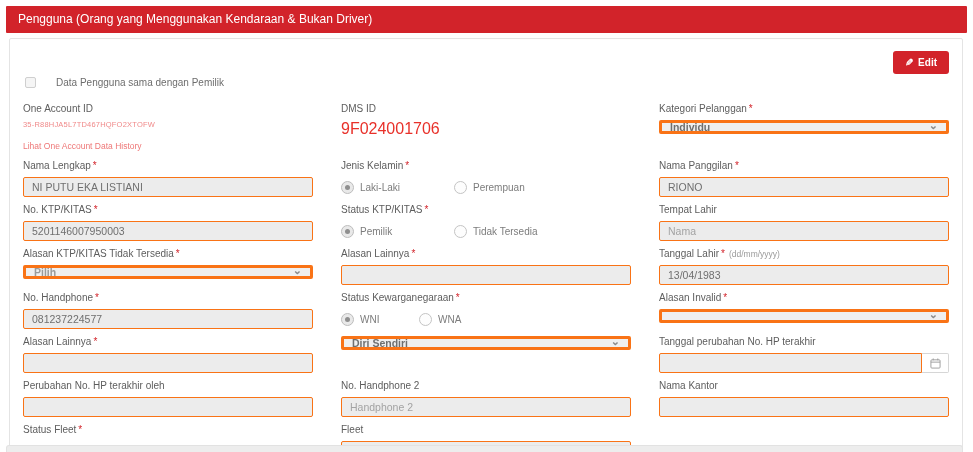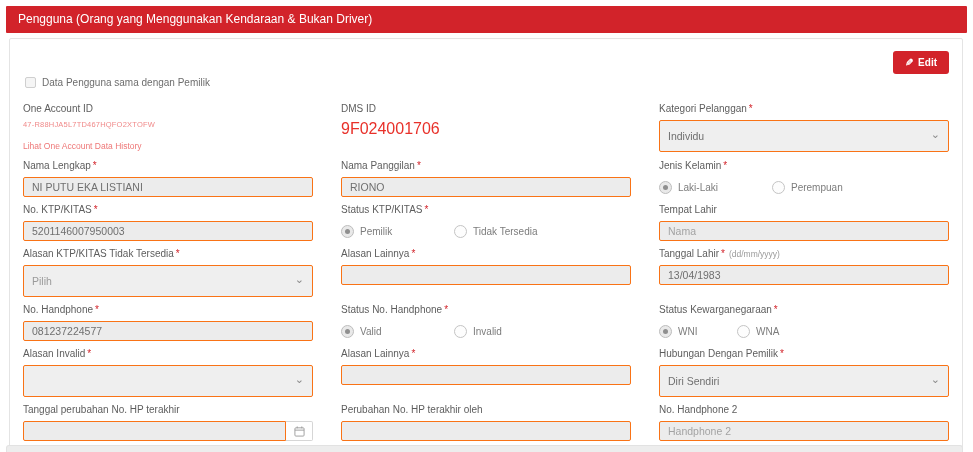--- a/index.html
+++ b/index.html
@@ -16,43 +16,43 @@
     margin: 5px 10px 0 9px; background: #fff; border: 1px solid #e4e4e4;
     border-radius: 2px; padding: 12px 13px 0 13px; height: 410px; overflow: hidden;
   }
   .edit-row { display: flex; justify-content: flex-end; margin-bottom: 3px; }
   .btn-edit {
     background: #d2232a; color: #fff; border: none; border-radius: 3px;
     font-family: inherit; font-size: 10px; font-weight: 600;
     padding: 6px 12px; display: inline-flex; align-items: center; gap: 5px; cursor: pointer;
   }
   .btn-edit .pencil { font-size: 10px; line-height: 1; transform: scaleX(-1); }
-  .checkbox-row { display: flex; align-items: center; gap: 6px; margin: 1px 0 15px 2px; }
+  .checkbox-row { display: flex; align-items: center; gap: 20px; margin: 1px 0 15px 2px; }
   .checkbox {
     width: 11px; height: 11px; border: 1px solid #cfcfcf; background: #f5f5f5;
     border-radius: 2px; flex: none; cursor: pointer;
   }
   .cb-label { font-size: 10px; color: #6d6d6d; }
 
   .grid { display: grid; grid-template-columns: 1fr 1fr 1fr; column-gap: 28px; }
   .field { margin-bottom: 7px; }
   .label { font-size: 10px; color: #5d5d5d; margin-bottom: 5px; line-height: 12px; }
   .req { color: #d2232a; margin-left: 2px; }
   .hint { font-size: 8.5px; color: #9a9a9a; margin-left: 4px; }
 
   .input {
     width: 100%; height: 20px; background: #ececec; border: 1px solid #f97316;
     border-radius: 2px; font-family: inherit; font-size: 10.5px; color: #6f6f6f;
     padding: 0 8px;
   }
   .input::placeholder { color: #a3a3a3; }
   .select {
-    width: 100%; height: 32px; background: #efefef; border: 1px solid #f97316;
+    width: 100%; height: 14px; background: #efefef; border: 3px solid #f97316;
     border-radius: 2px; display: flex; align-items: center; justify-content: space-between;
-    padding: 0 8px; font-size: 10.5px; color: #6f6f6f; cursor: pointer;
+    padding: 0 8px; font-size: 10.5px; color: #6f6f6f; cursor: pointer; font-weight: bold;
   }
   .select.empty .select-value { color: #9a9a9a; text-align: center; }
   .chev { color: #8a8a8a; font-size: 11px; line-height: 1; margin-top: -4px; }
 
   .radio-row { display: flex; align-items: center; height: 20px; }
   .radio-item { display: flex; align-items: center; gap: 6px; font-size: 10px; color: #7c7c7c; cursor: pointer; }
   .radio-item.w110 { width: 113px; }
   .radio-item.w75 { width: 78px; }
   .radio {
     width: 13px; height: 13px; border-radius: 50%; border: 1px solid #c4c4c4;
@@ -99,55 +99,55 @@
 
   <div class="checkbox-row">
     <span class="checkbox"></span>
     <span class="cb-label">Data Pengguna sama dengan Pemilik</span>
   </div>
 
   <div class="grid">
 
     <div class="field">
       <div class="label"><span>One Account ID</span></div>
-      <div class="oa-value">47-R88HJA5L7TD467HQFO2XTOFW</div>
+      <div class="oa-value">35-R88HJA5L7TD467HQFO2XTOFW</div>
       <a class="oa-link">Lihat One Account Data History</a>
     </div>
     <div class="field">
       <div class="label"><span>DMS ID</span></div>
       <div class="dms-value">9F024001706</div>
     </div>
     <div class="field">
       <div class="label"><span>Kategori Pelanggan</span><span class="req">*</span></div>
       <div class="select">
         <span class="select-value">Individu</span>
         <span class="chev">⌄</span>
       </div>
     </div>
 
     <div class="field">
       <div class="label"><span>Nama Lengkap</span><span class="req">*</span></div>
       <input class="input" readonly="" value="NI PUTU EKA LISTIANI" style="">
     </div>
     <div class="field">
+      <div class="label"><span>Jenis Kelamin</span><span class="req">*</span></div>
+      <div class="radio-row">
+        <span class="radio-item w110">
+            <span class="radio checked"></span>
+            <span>Laki-Laki</span>
+          </span>
+        <span class="radio-item">
+            <span class="radio"></span>
+            <span>Perempuan</span>
+          </span>
+      </div>
+    </div>
+    <div class="field">
       <div class="label"><span>Nama Panggilan</span><span class="req">*</span></div>
       <input class="input" readonly="" value="RIONO" style="">
-    </div>
-    <div class="field">
-      <div class="label"><span>Jenis Kelamin</span><span class="req">*</span></div>
-      <div class="radio-row">
-        <span class="radio-item w110">
-            <span class="radio checked"></span>
-            <span>Laki-Laki</span>
-          </span>
-        <span class="radio-item">
-            <span class="radio"></span>
-            <span>Perempuan</span>
-          </span>
-      </div>
     </div>
 
     <div class="field">
       <div class="label"><span>No. KTP/KITAS</span><span class="req">*</span></div>
       <input class="input" readonly="" value="5201146007950003" style="">
     </div>
     <div class="field">
       <div class="label"><span>Status KTP/KITAS</span><span class="req">*</span></div>
       <div class="radio-row">
         <span class="radio-item w110">
@@ -179,33 +179,20 @@
     <div class="field">
       <div class="label"><span>Tanggal Lahir</span><span class="req">*</span><span class="hint">(dd/mm/yyyy)</span></div>
       <input class="input" readonly="" value="13/04/1983" style="">
     </div>
 
     <div class="field">
       <div class="label"><span>No. Handphone</span><span class="req">*</span></div>
       <input class="input" readonly="" value="081237224577" style="">
     </div>
     <div class="field">
-      <div class="label"><span>Status No. Handphone</span><span class="req">*</span></div>
-      <div class="radio-row">
-        <span class="radio-item w110">
-            <span class="radio checked"></span>
-            <span>Valid</span>
-          </span>
-        <span class="radio-item">
-            <span class="radio"></span>
-            <span>Invalid</span>
-          </span>
-      </div>
-    </div>
-    <div class="field">
       <div class="label"><span>Status Kewarganegaraan</span><span class="req">*</span></div>
       <div class="radio-row">
         <span class="radio-item w75">
             <span class="radio checked"></span>
             <span>WNI</span>
           </span>
         <span class="radio-item">
             <span class="radio"></span>
             <span>WNA</span>
           </span>
@@ -217,21 +204,20 @@
       <div class="select empty">
         <span class="select-value"></span>
         <span class="chev">⌄</span>
       </div>
     </div>
     <div class="field">
       <div class="label"><span>Alasan Lainnya</span><span class="req">*</span></div>
       <input class="input" readonly="" value="" style="">
     </div>
     <div class="field">
-      <div class="label"><span>Hubungan Dengan Pemilik</span><span class="req">*</span></div>
       <div class="select">
         <span class="select-value">Diri Sendiri</span>
         <span class="chev">⌄</span>
       </div>
     </div>
 
     <div class="field">
       <div class="label"><span>Tanggal perubahan No. HP terakhir</span></div>
       <div class="input-group">
         <input class="input" readonly="" value="" style="">

